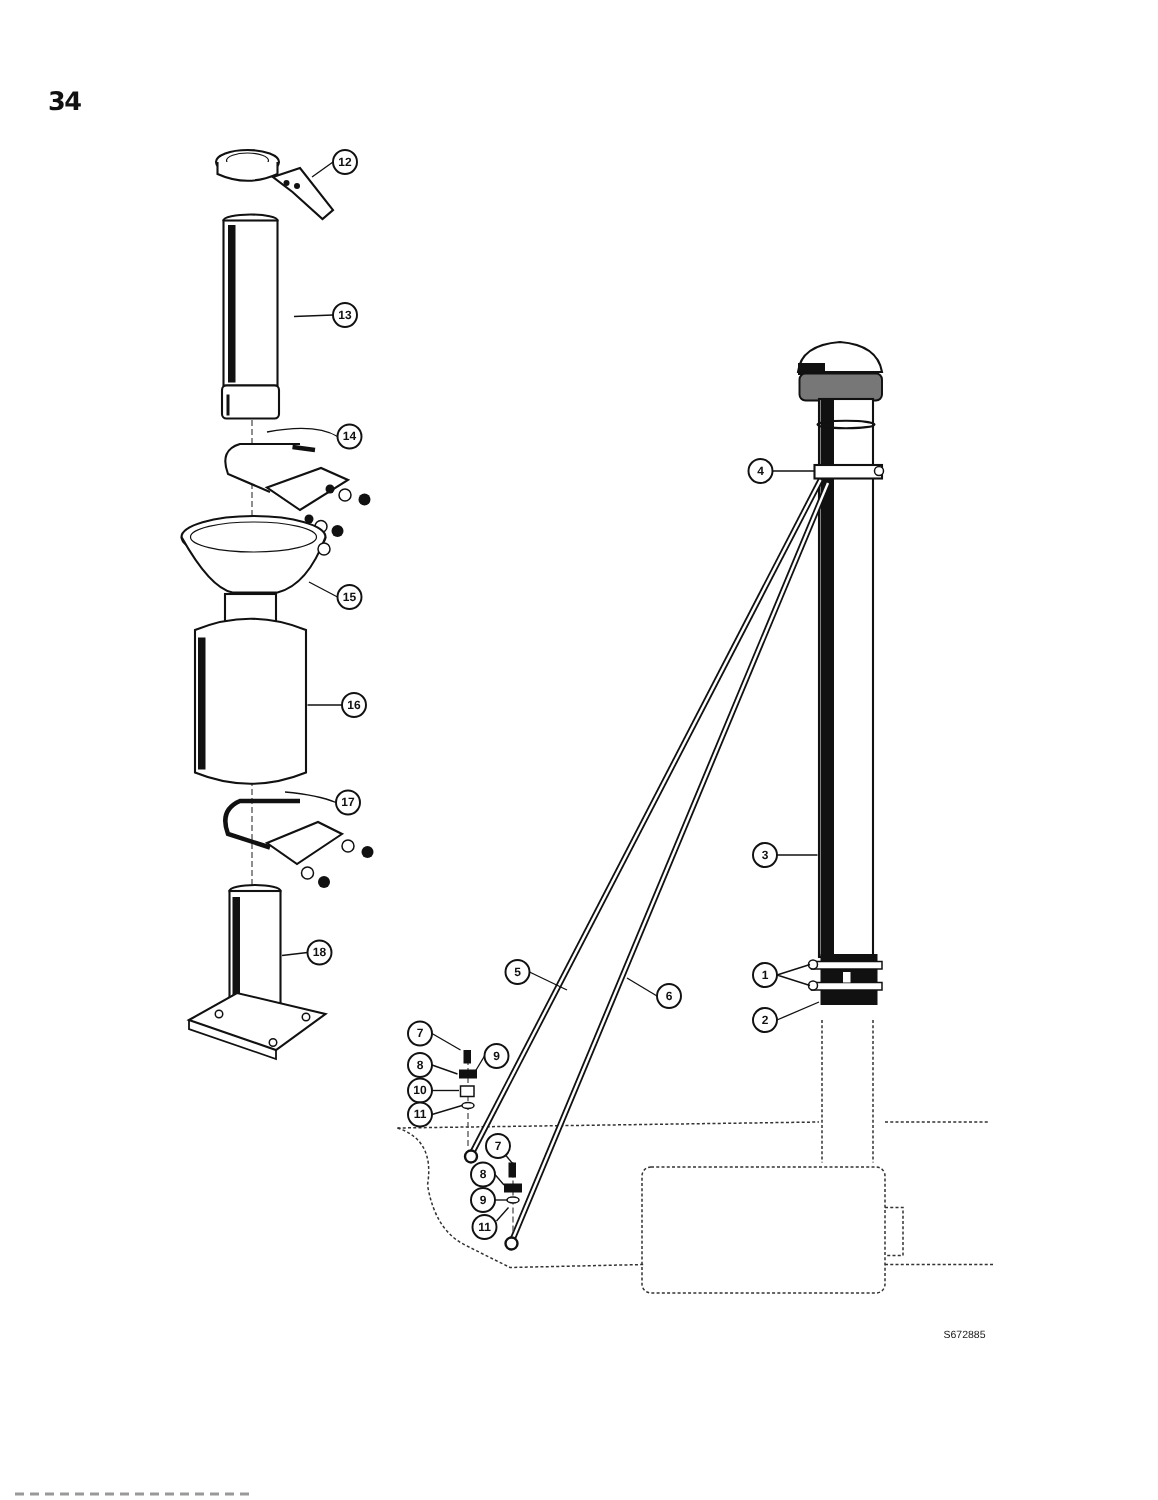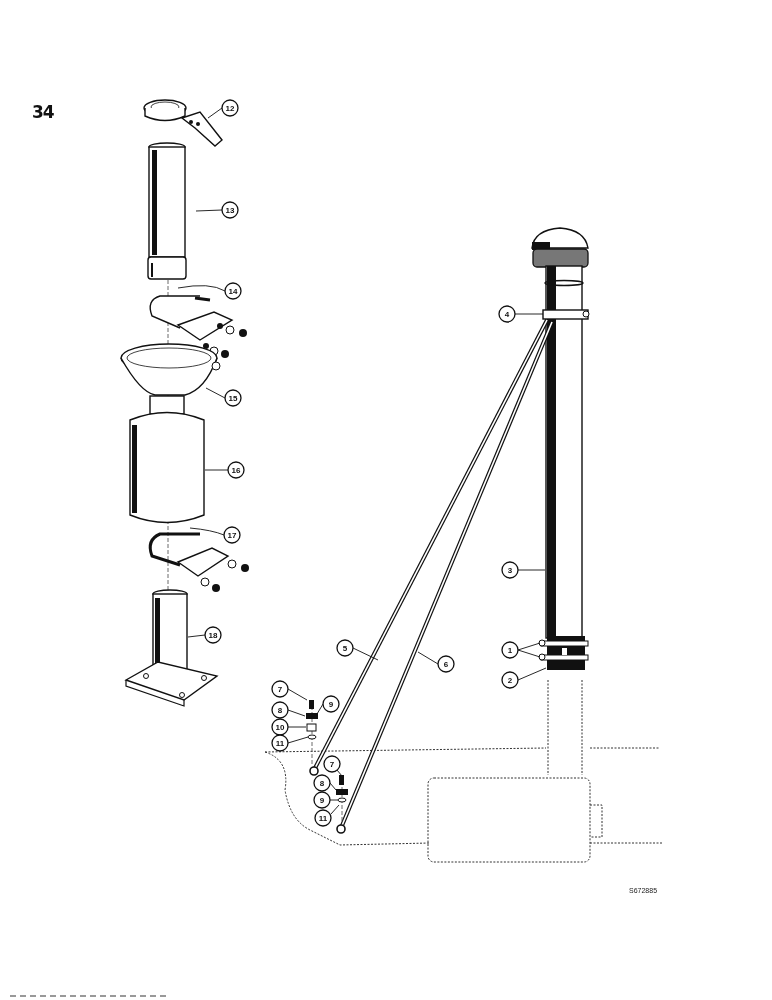--- a/index.html
+++ b/index.html
@@ -1,19 +1,19 @@
 <!DOCTYPE html>
 <html><head>
 <meta charset="utf-8">
 <style>
   html, body { margin: 0; padding: 0; background: #ffffff; }
   body { width: 772px; height: 1000px; position: relative; overflow: hidden;
          font-family: "Liberation Sans", sans-serif; color: #111; }
   .page-num { position: absolute; left: 32px; top: 58px; font-size: 17px; font-weight: bold;
-              font-family: "DejaVu Sans", sans-serif; letter-spacing: -1px; margin-top: 44px; }
+              font-family: "DejaVu Sans", sans-serif; letter-spacing: -1px; }
   .ref-code { position: absolute; left: 629px; top: 887px; font-size: 7px;
               font-family: "Liberation Sans", sans-serif; color: #222; }
   svg.diagram { position: absolute; left: 0; top: 0; }
   .callout circle { fill: #fff; stroke: #111; stroke-width: 1.3; }
   .callout text { font-family: "Liberation Sans", sans-serif; font-size: 8px; font-weight: bold;
                   text-anchor: middle; dominant-baseline: central; fill: #111; }
   .lead { stroke: #111; stroke-width: 0.9; fill: none; }
   .part { stroke: #111; stroke-width: 1.4; fill: #fff; }
   .dark { fill: #111; }
   .dash { stroke: #333; stroke-width: 1; stroke-dasharray: 2 1.5; fill: none; }

